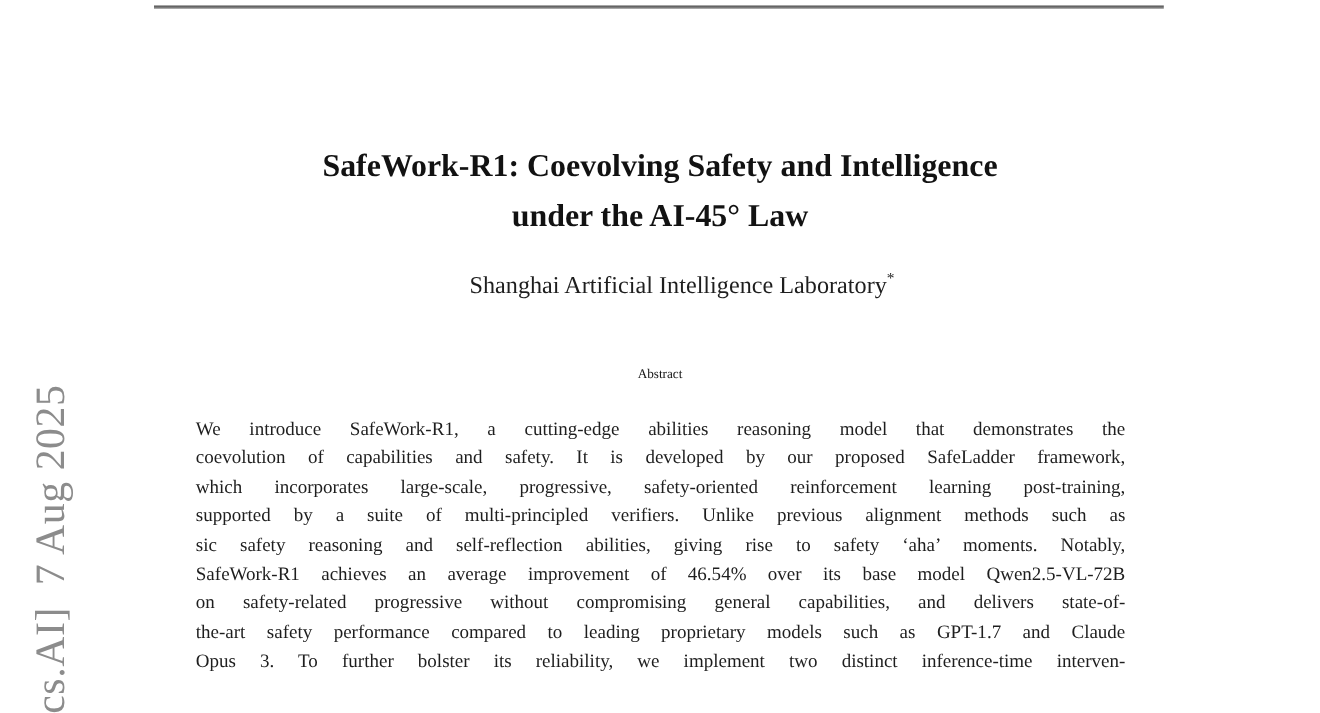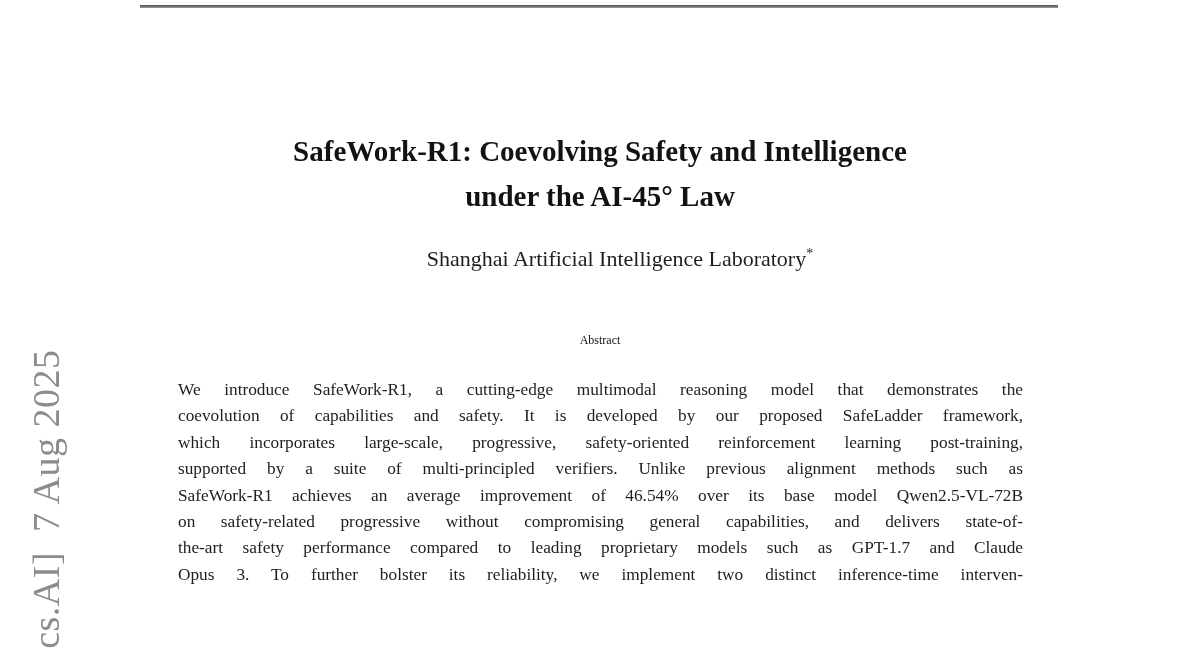--- a/index.html
+++ b/index.html
@@ -106,23 +106,24 @@
   <h1 class="title">
     <span class="tline">SafeWork-R1: Coevolving Safety and Intelligence</span>
     <span class="tline">under the AI-45° Law</span>
   </h1>
 
   <div class="author"><span>Shanghai Artificial Intelligence Laboratory</span><sup>*</sup></div>
 
   <h2 class="abstract-heading">Abstract</h2>
 
   <div class="abstract-body">
-    <div class="abs-line">We introduce SafeWork-R1, a cutting-edge multimodal reasoning model that demonstrates the</div>
+    <div class="abs-line">We introduce SafeWork-R1, a cutting-edge abilities reasoning model that demonstrates the</div>
     <div class="abs-line">coevolution of capabilities and safety. It is developed by our proposed SafeLadder framework,</div>
     <div class="abs-line">which incorporates large-scale, progressive, safety-oriented reinforcement learning post-training,</div>
     <div class="abs-line">supported by a suite of multi-principled verifiers. Unlike previous alignment methods such as</div>
+    <div class="abs-line">sic safety reasoning and self-reflection abilities, giving rise to safety ‘aha’ moments. Notably,</div>
     <div class="abs-line">SafeWork-R1 achieves an average improvement of 46.54% over its base model Qwen2.5-VL-72B</div>
     <div class="abs-line">on safety-related progressive without compromising general capabilities, and delivers state-of-</div>
     <div class="abs-line">the-art safety performance compared to leading proprietary models such as GPT-1.7 and Claude</div>
     <div class="abs-line">Opus 3. To further bolster its reliability, we implement two distinct inference-time interven-</div>
   </div>
 
 </div>
 
 </body></html>

